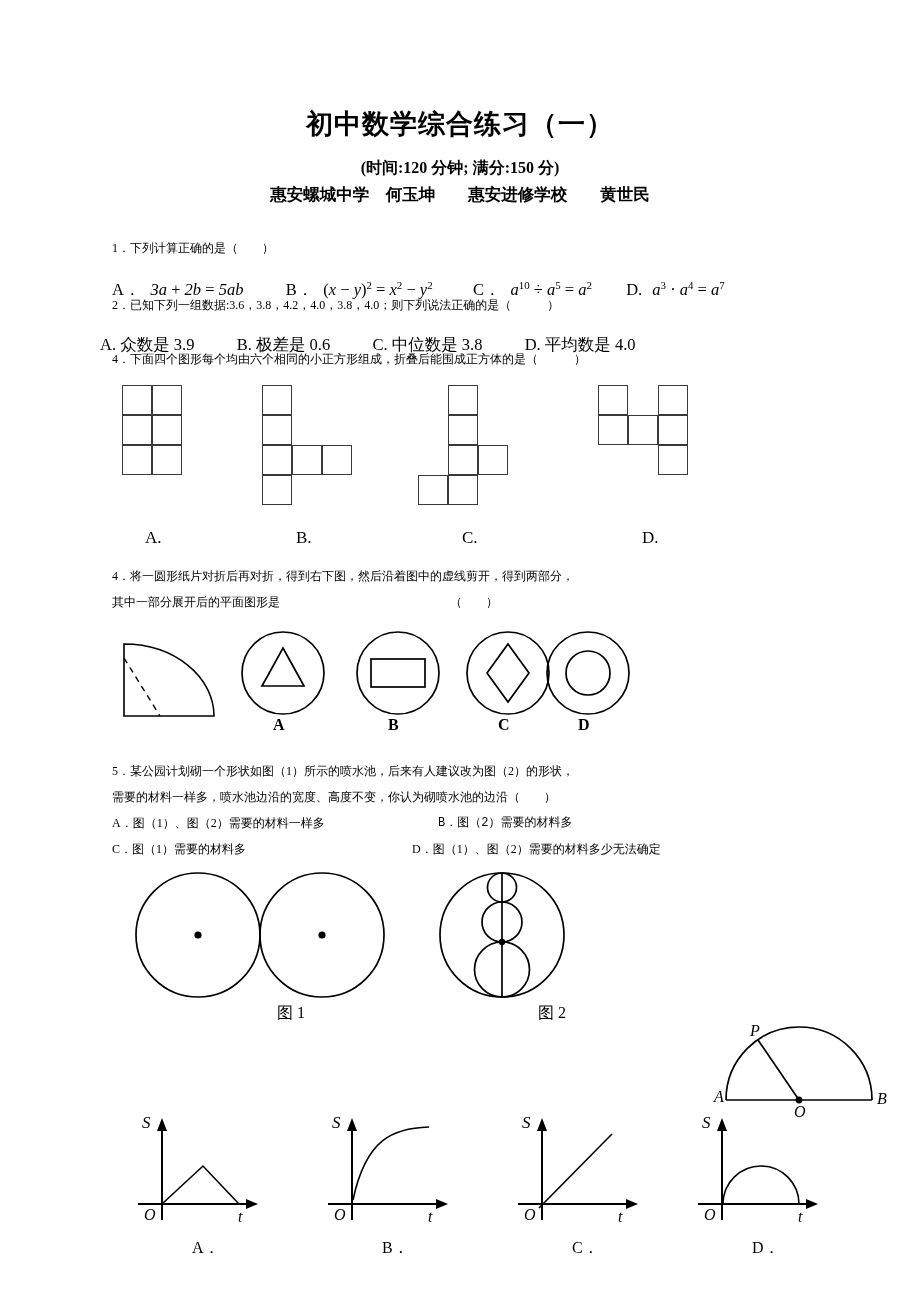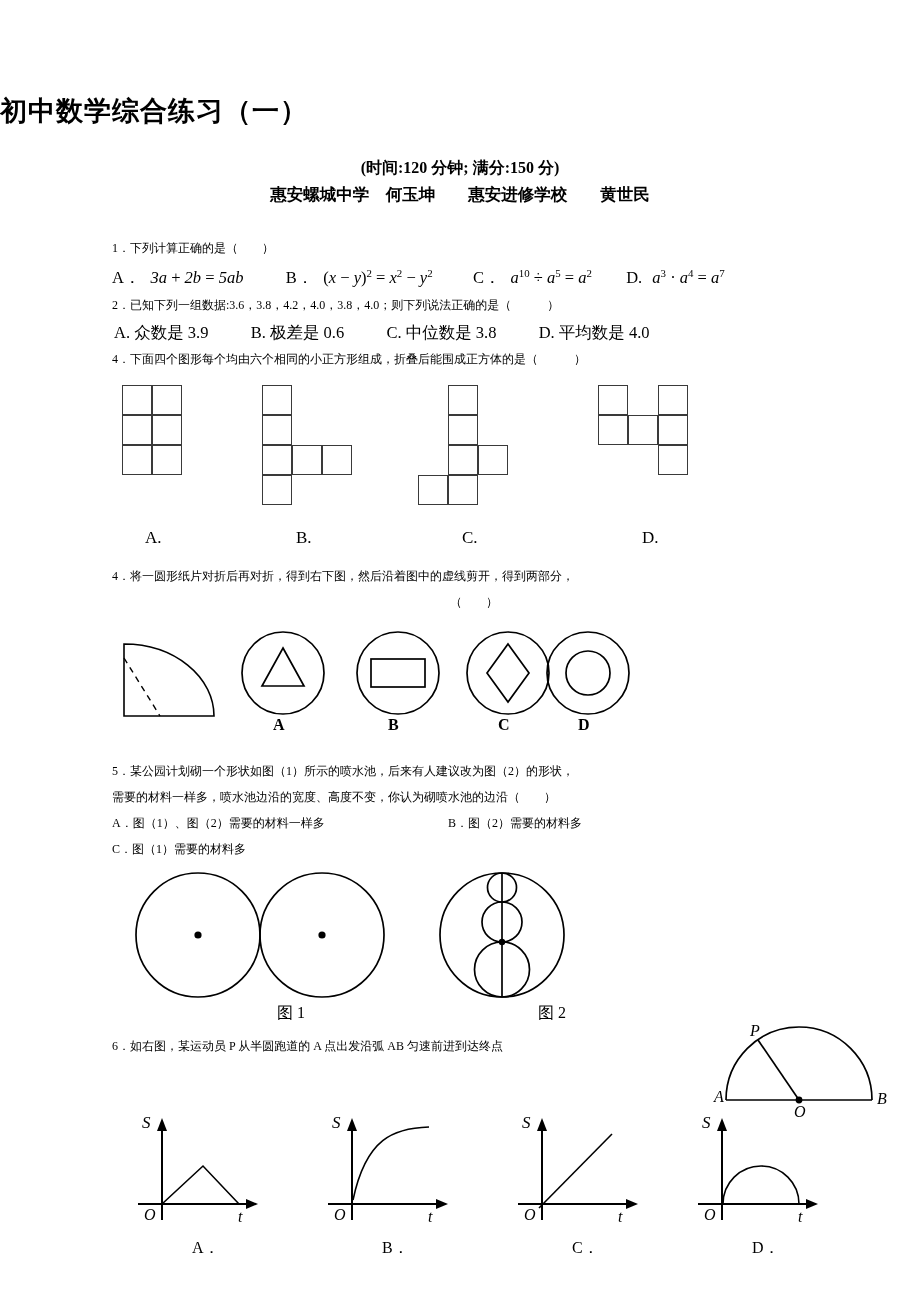--- a/index.html
+++ b/index.html
@@ -7,27 +7,27 @@
     width:920px; height:1300px;
     background:#ffffff;
     font-family:"Liberation Serif", serif;
     color:#000;
     position:relative;
     overflow:hidden;
   }
   .page { position:absolute; left:0; top:0; width:920px; height:1300px; }
 
   .title {
-    text-align:left;
+    text-align:center;
     font-family:"DejaVu Sans", sans-serif;
     font-weight:bold;
     font-size:27px;
     letter-spacing:1px;
     position:absolute;
-    left:0; right:0; top:93px;
+    left:0; right:0; top:106px;
   }
   .subinfo {
     text-align:center;
     font-size:16px;
     position:absolute;
     left:0; right:0; top:158px;
     font-family:"Liberation Serif", serif;
     font-weight:bold;
   }
   .authors {
@@ -44,21 +44,21 @@
     font-size:17px; font-weight:bold;
     font-family:"DejaVu Sans", sans-serif;
   }
 
   .qline { position:absolute; font-size:12px; line-height:1.45; white-space:nowrap; }
 
   .mi { font-family:"Liberation Serif", serif; font-style:italic; }
   .mn { font-family:"Liberation Serif", serif; font-style:normal; }
   sup.en { font-size:0.66em; vertical-align:super; font-style:normal; }
 
-  .optrow { position:absolute; font-size:16.5px; white-space:nowrap; }
+  .optrow { position:absolute; font-size:16.5px; white-space:nowrap;margin-top:12px; }
 
   
   .net { position:absolute; }
   .cell {
     position:absolute; width:30px; height:30px;
     border:1.6px solid #3a3a3a; box-sizing:border-box;
   }
   .netlabel { position:absolute; font-size:17px; font-family:"Liberation Serif", serif; }
 
   svg { display:block; overflow:visible; }
@@ -95,21 +95,21 @@
       <span class="mi">a</span><sup class="en">10</sup> ÷ <span class="mi">a</span><sup class="en">5</sup> = <span class="mi">a</span><sup class="en">2</sup>
     </span>
     <span style="display:inline-block;width:26px"></span>
     <span>D.</span>
     <span style="margin-left:6px;">
       <span class="mi">a</span><sup class="en">3</sup> · <span class="mi">a</span><sup class="en">4</sup> = <span class="mi">a</span><sup class="en">7</sup>
     </span>
   </div>
 
   <div class="qline" style="left:112px; top:297px;">2．已知下列一组数据:3.6，3.8，4.2，4.0，3.8，4.0；则下列说法正确的是（　　　）</div>
-  <div class="optrow" style="left:114px; top:322px;">
+  <div class="optrow" style="left:100px; top:322px;">
     <span>A. 众数是 3.9</span>
     <span style="display:inline-block;width:34px"></span>
     <span>B. 极差是 0.6</span>
     <span style="display:inline-block;width:34px"></span>
     <span>C. 中位数是 3.8</span>
     <span style="display:inline-block;width:34px"></span>
     <span>D. 平均数是 4.0</span>
   </div>
 
   <div class="qline" style="left:112px; top:351px;">4．下面四个图形每个均由六个相同的小正方形组成，折叠后能围成正方体的是（　　　）</div>
@@ -148,20 +148,21 @@
     <div class="cell" style="left:0px;  top:0px;"></div>
     <div class="cell" style="left:60px; top:0px;"></div>
     <div class="cell" style="left:0px;  top:30px;"></div>
     <div class="cell" style="left:30px; top:30px;"></div>
     <div class="cell" style="left:60px; top:30px;"></div>
     <div class="cell" style="left:60px; top:60px;"></div>
   </div>
   <div class="netlabel" style="left:642px; top:528px;">D.</div>
 
   <div class="qline" style="left:112px; top:568px;text-align:center;">4．将一圆形纸片对折后再对折，得到右下图，然后沿着图中的虚线剪开，得到两部分，</div>
+  <div class="qline" style="left:112px; top:594px;">其中一部分展开后的平面图形是</div>
   <div class="qline" style="left:450px; top:594px;">（　　）</div>
 
   <div class="fig" style="left:118px; top:638px;">
     <svg width="110" height="85" viewBox="0 0 110 85">
       <path d="M 6 6 L 6 78 L 96 78 A 90 72 0 0 0 6 6 Z" fill="none" stroke="#000" stroke-width="1.6"></path>
       <line x1="6" y1="20" x2="42" y2="78" stroke="#000" stroke-width="1.4" stroke-dasharray="6,5"></line>
     </svg>
   </div>
 
   <div class="fig" style="left:238px; top:628px;">
@@ -192,22 +193,23 @@
     <svg width="90" height="90" viewBox="0 0 90 90">
       <circle cx="45" cy="45" r="41" fill="none" stroke="#000" stroke-width="1.7"></circle>
       <circle cx="45" cy="45" r="22" fill="none" stroke="#000" stroke-width="1.7"></circle>
     </svg>
   </div>
   <div class="figlabel" style="left:578px; top:716px;">D</div>
 
   <div class="qline" style="left:112px; top:763px;">5．某公园计划砌一个形状如图（1）所示的喷水池，后来有人建议改为图（2）的形状，</div>
   <div class="qline" style="left:112px; top:789px;">需要的材料一样多，喷水池边沿的宽度、高度不变，你认为砌喷水池的边沿（　　）</div>
   <div class="qline" style="left:112px; top:815px;">A．图（1）、图（2）需要的材料一样多</div>
-  <div class="qline" style="left:448px; top:815px;">B．图（2）需要的材料多</div>
+  <div class="qline" style="left:438px; top:815px;font-family:Liberation Mono, monospace;">B．图（2）需要的材料多</div>
   <div class="qline" style="left:112px; top:841px;">C．图（1）需要的材料多</div>
+  <div class="qline" style="left:412px; top:841px;">D．图（1）、图（2）需要的材料多少无法确定</div>
 
   <div class="fig" style="left:122px; top:870px;">
     <svg width="300" height="130" viewBox="0 0 300 130">
       <circle cx="76" cy="65" r="62" fill="none" stroke="#000" stroke-width="1.7"></circle>
       <circle cx="200" cy="65" r="62" fill="none" stroke="#000" stroke-width="1.7"></circle>
       <circle cx="76" cy="65" r="3.6" fill="#000"></circle>
       <circle cx="200" cy="65" r="3.6" fill="#000"></circle>
     </svg>
   </div>
   <div class="figcap" style="left:232px; top:1003px;">图 1</div>
@@ -217,21 +219,20 @@
       <circle cx="62" cy="65" r="62" fill="none" stroke="#000" stroke-width="1.7"></circle>
       <line x1="62" y1="3" x2="62" y2="127" stroke="#000" stroke-width="1.7"></line>
       <circle cx="62" cy="17.5" r="14.5" fill="none" stroke="#000" stroke-width="1.7"></circle>
       <circle cx="62" cy="52" r="20" fill="none" stroke="#000" stroke-width="1.7"></circle>
       <circle cx="62" cy="99.5" r="27.5" fill="none" stroke="#000" stroke-width="1.7"></circle>
       <circle cx="62" cy="72" r="3.2" fill="#000"></circle>
     </svg>
   </div>
   <div class="figcap" style="left:493px; top:1003px;">图 2</div>
 
-  <div class="qline" style="left:112px; top:1038px;">6．如右图，某运动员 P 从半圆跑道的 A 点出发沿弧 AB 匀速前进到达终点</div>
 
   <div class="fig" style="left:714px; top:1024px;">
     <svg width="180" height="96" viewBox="0 0 180 96">
       <path d="M 12 76 A 73 73 0 0 1 158 76" fill="none" stroke="#000" stroke-width="1.7"></path>
       <line x1="12" y1="76" x2="158" y2="76" stroke="#000" stroke-width="1.7"></line>
       <line x1="85" y1="76" x2="44" y2="16" stroke="#000" stroke-width="1.7"></line>
       <circle cx="85" cy="76" r="3.4" fill="#000"></circle>
       <text x="36" y="12" font-family="Liberation Serif, serif" font-size="16" font-style="italic">P</text>
       <text x="0" y="78" font-family="Liberation Serif, serif" font-size="16" font-style="italic">A</text>
       <text x="80" y="93" font-family="Liberation Serif, serif" font-size="16" font-style="italic">O</text>

